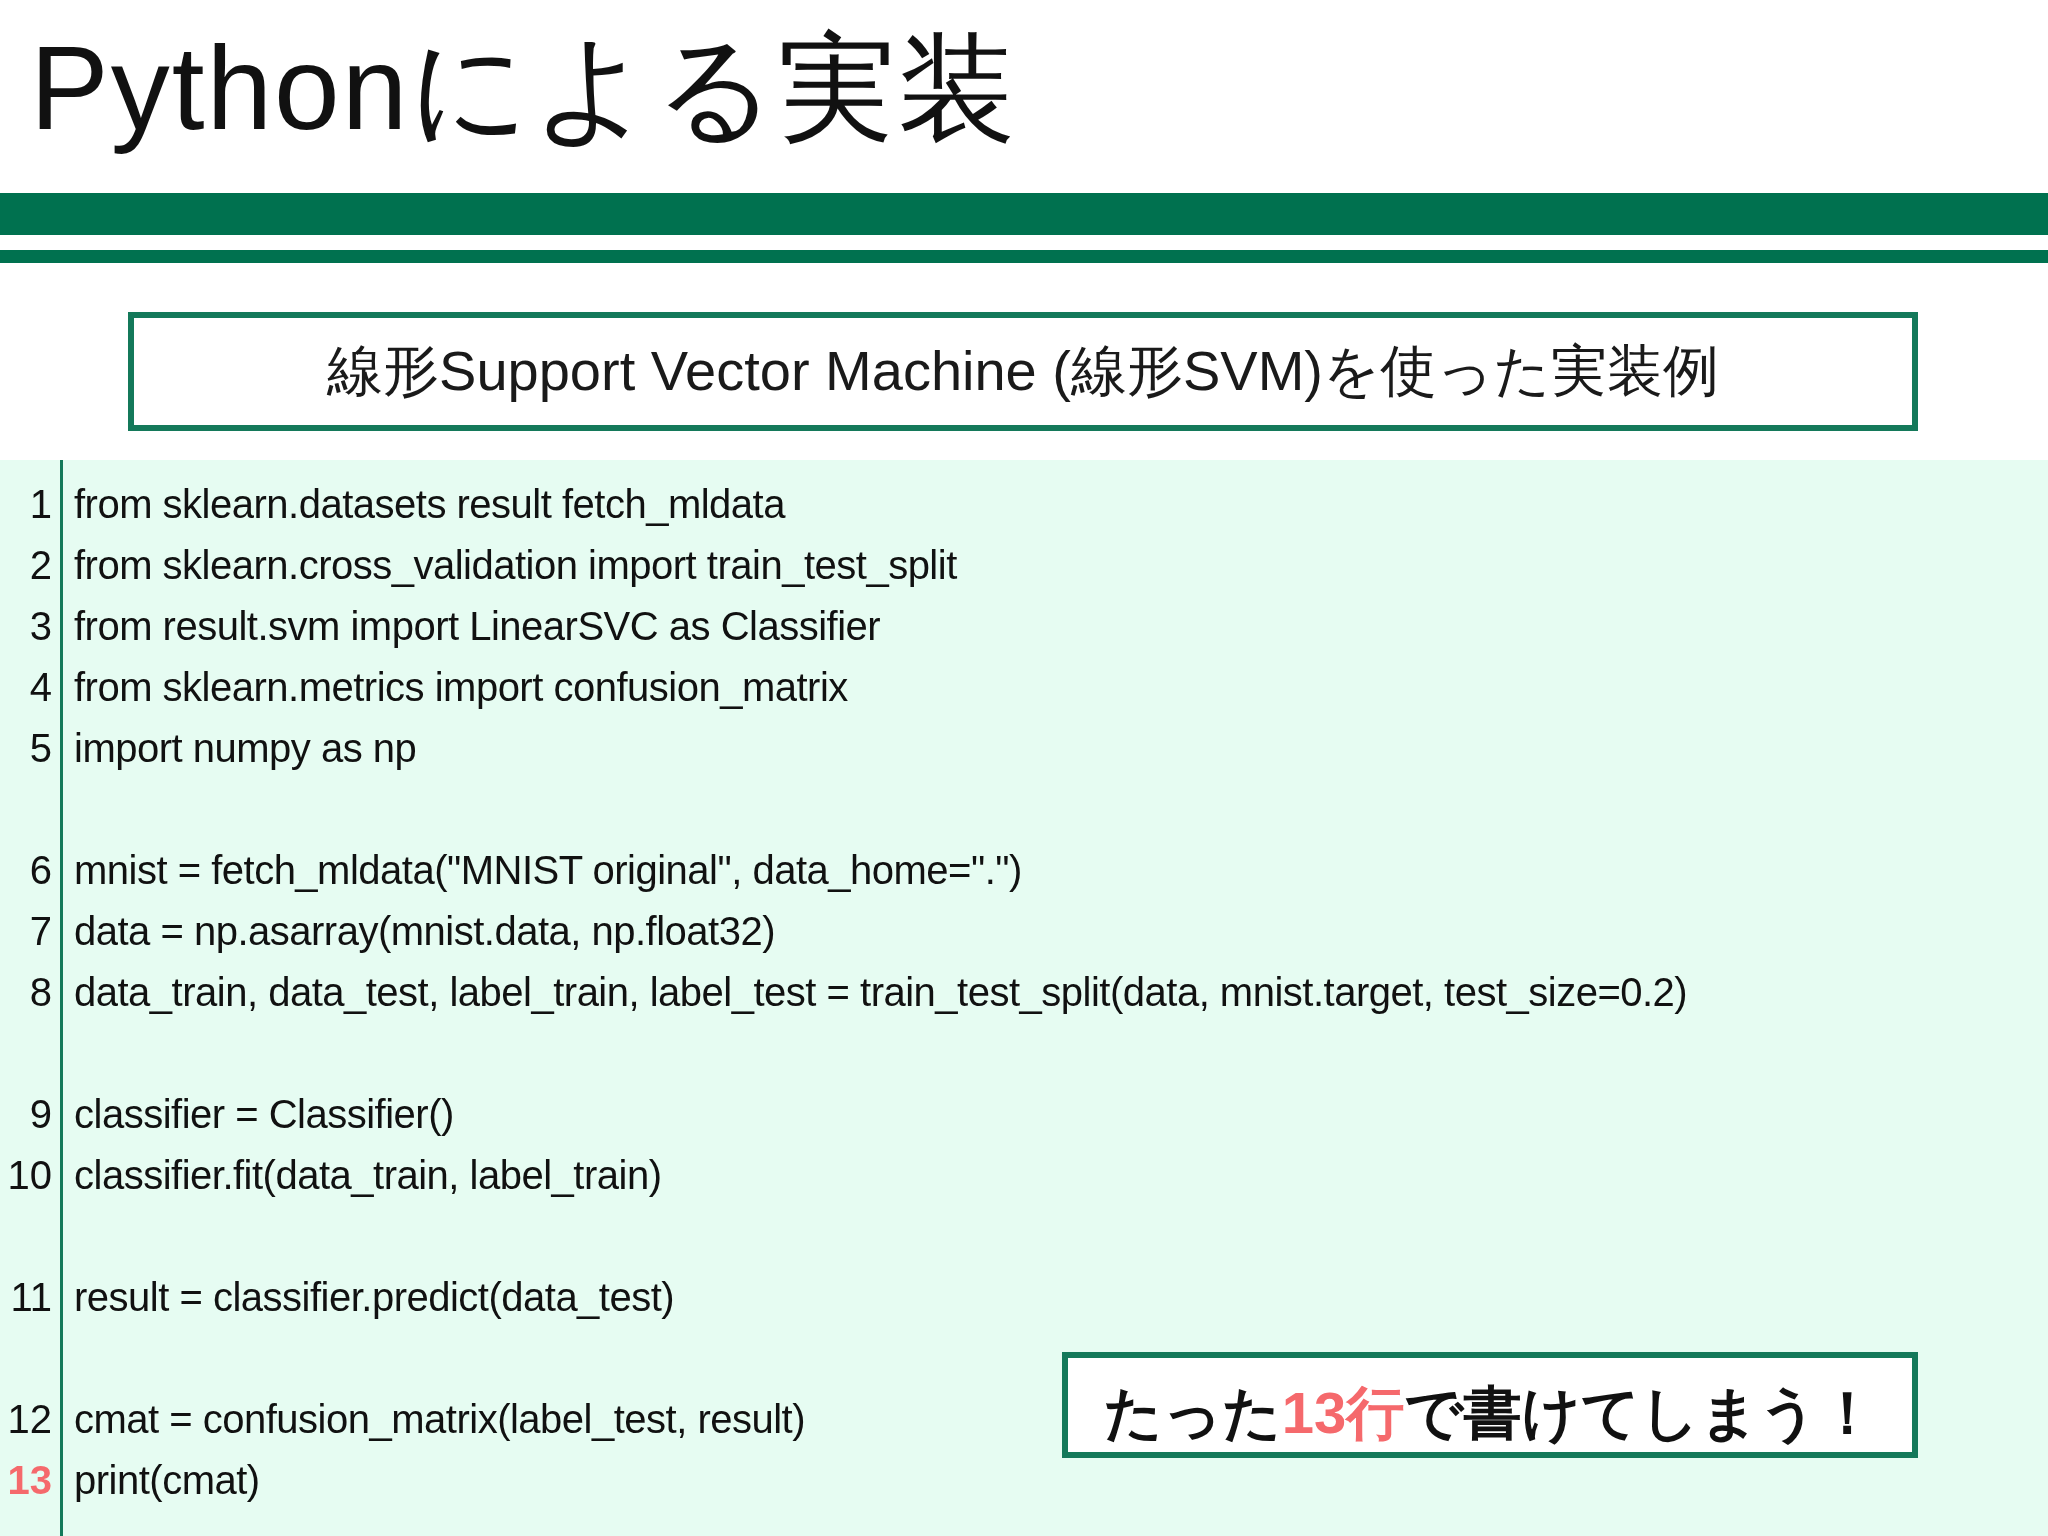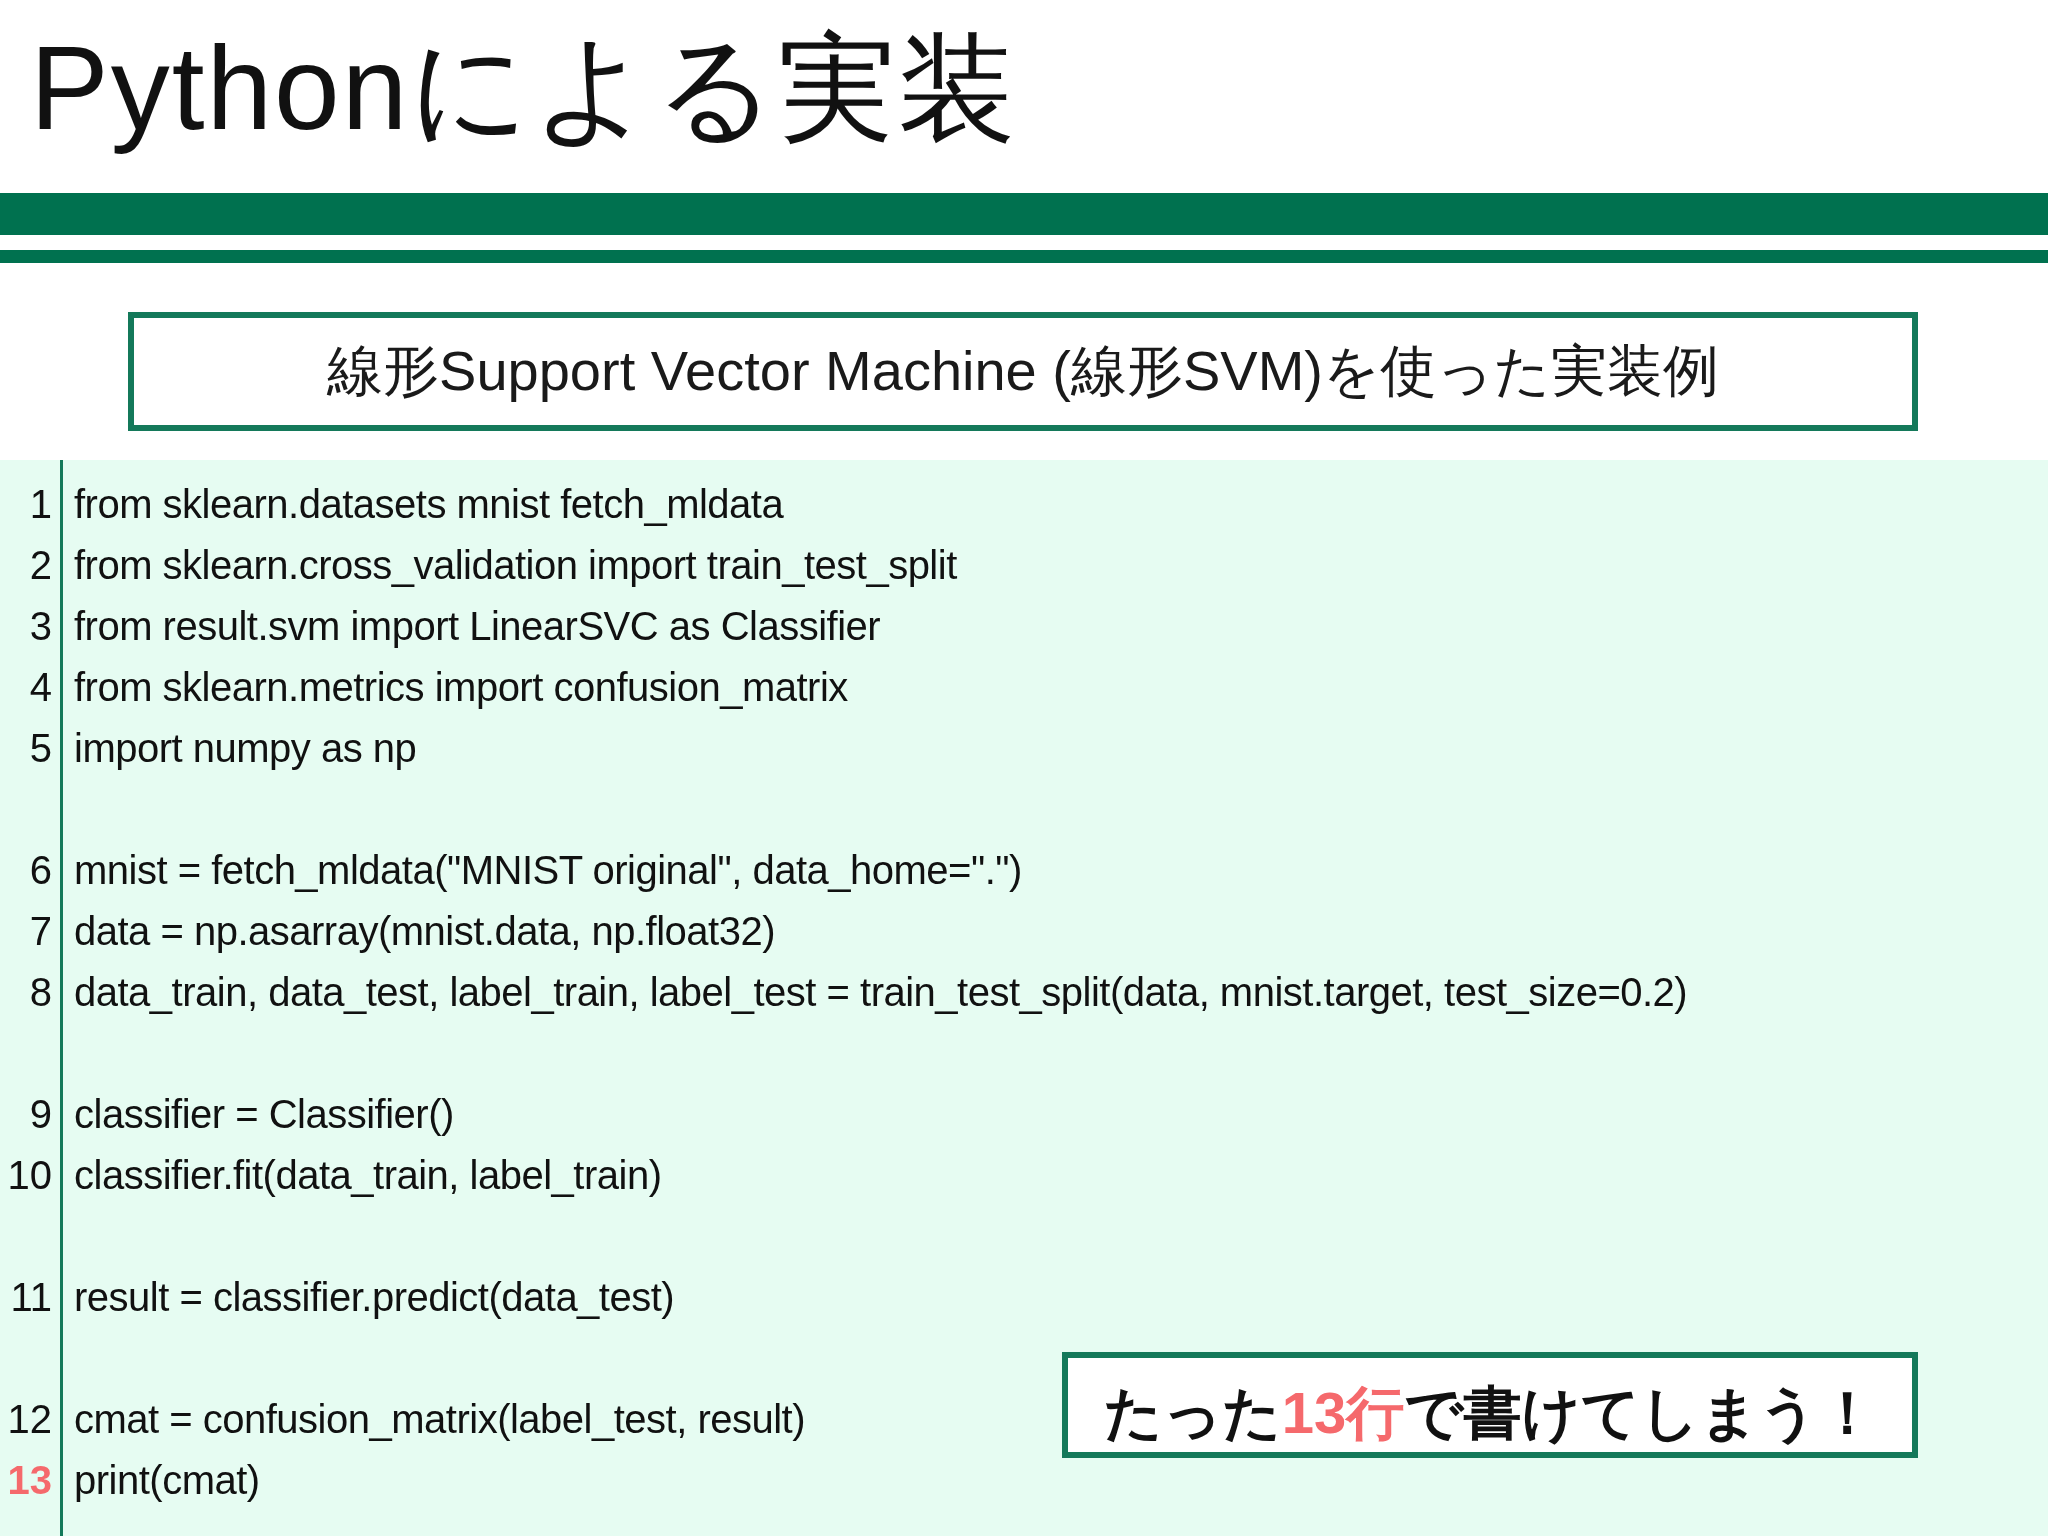--- a/index.html
+++ b/index.html
@@ -129,21 +129,21 @@
 
   <div class="subtitle-box">
     <div class="subtitle-text">線形Support Vector Machine (線形SVM)を使った実装例</div>
   </div>
 
   <div class="code-block">
     <div class="gutter-line"></div>
     <div class="code-lines">
   <div class="code-row">
     <div class="line-number">1</div>
-    <div class="line-text">from sklearn.datasets mnist fetch_mldata</div>
+    <div class="line-text">from sklearn.datasets result fetch_mldata</div>
   </div>
 
   <div class="code-row">
     <div class="line-number">2</div>
     <div class="line-text">from sklearn.cross_validation import train_test_split</div>
   </div>
 
   <div class="code-row">
     <div class="line-number">3</div>
     <div class="line-text">from result.svm import LinearSVC as Classifier</div>

